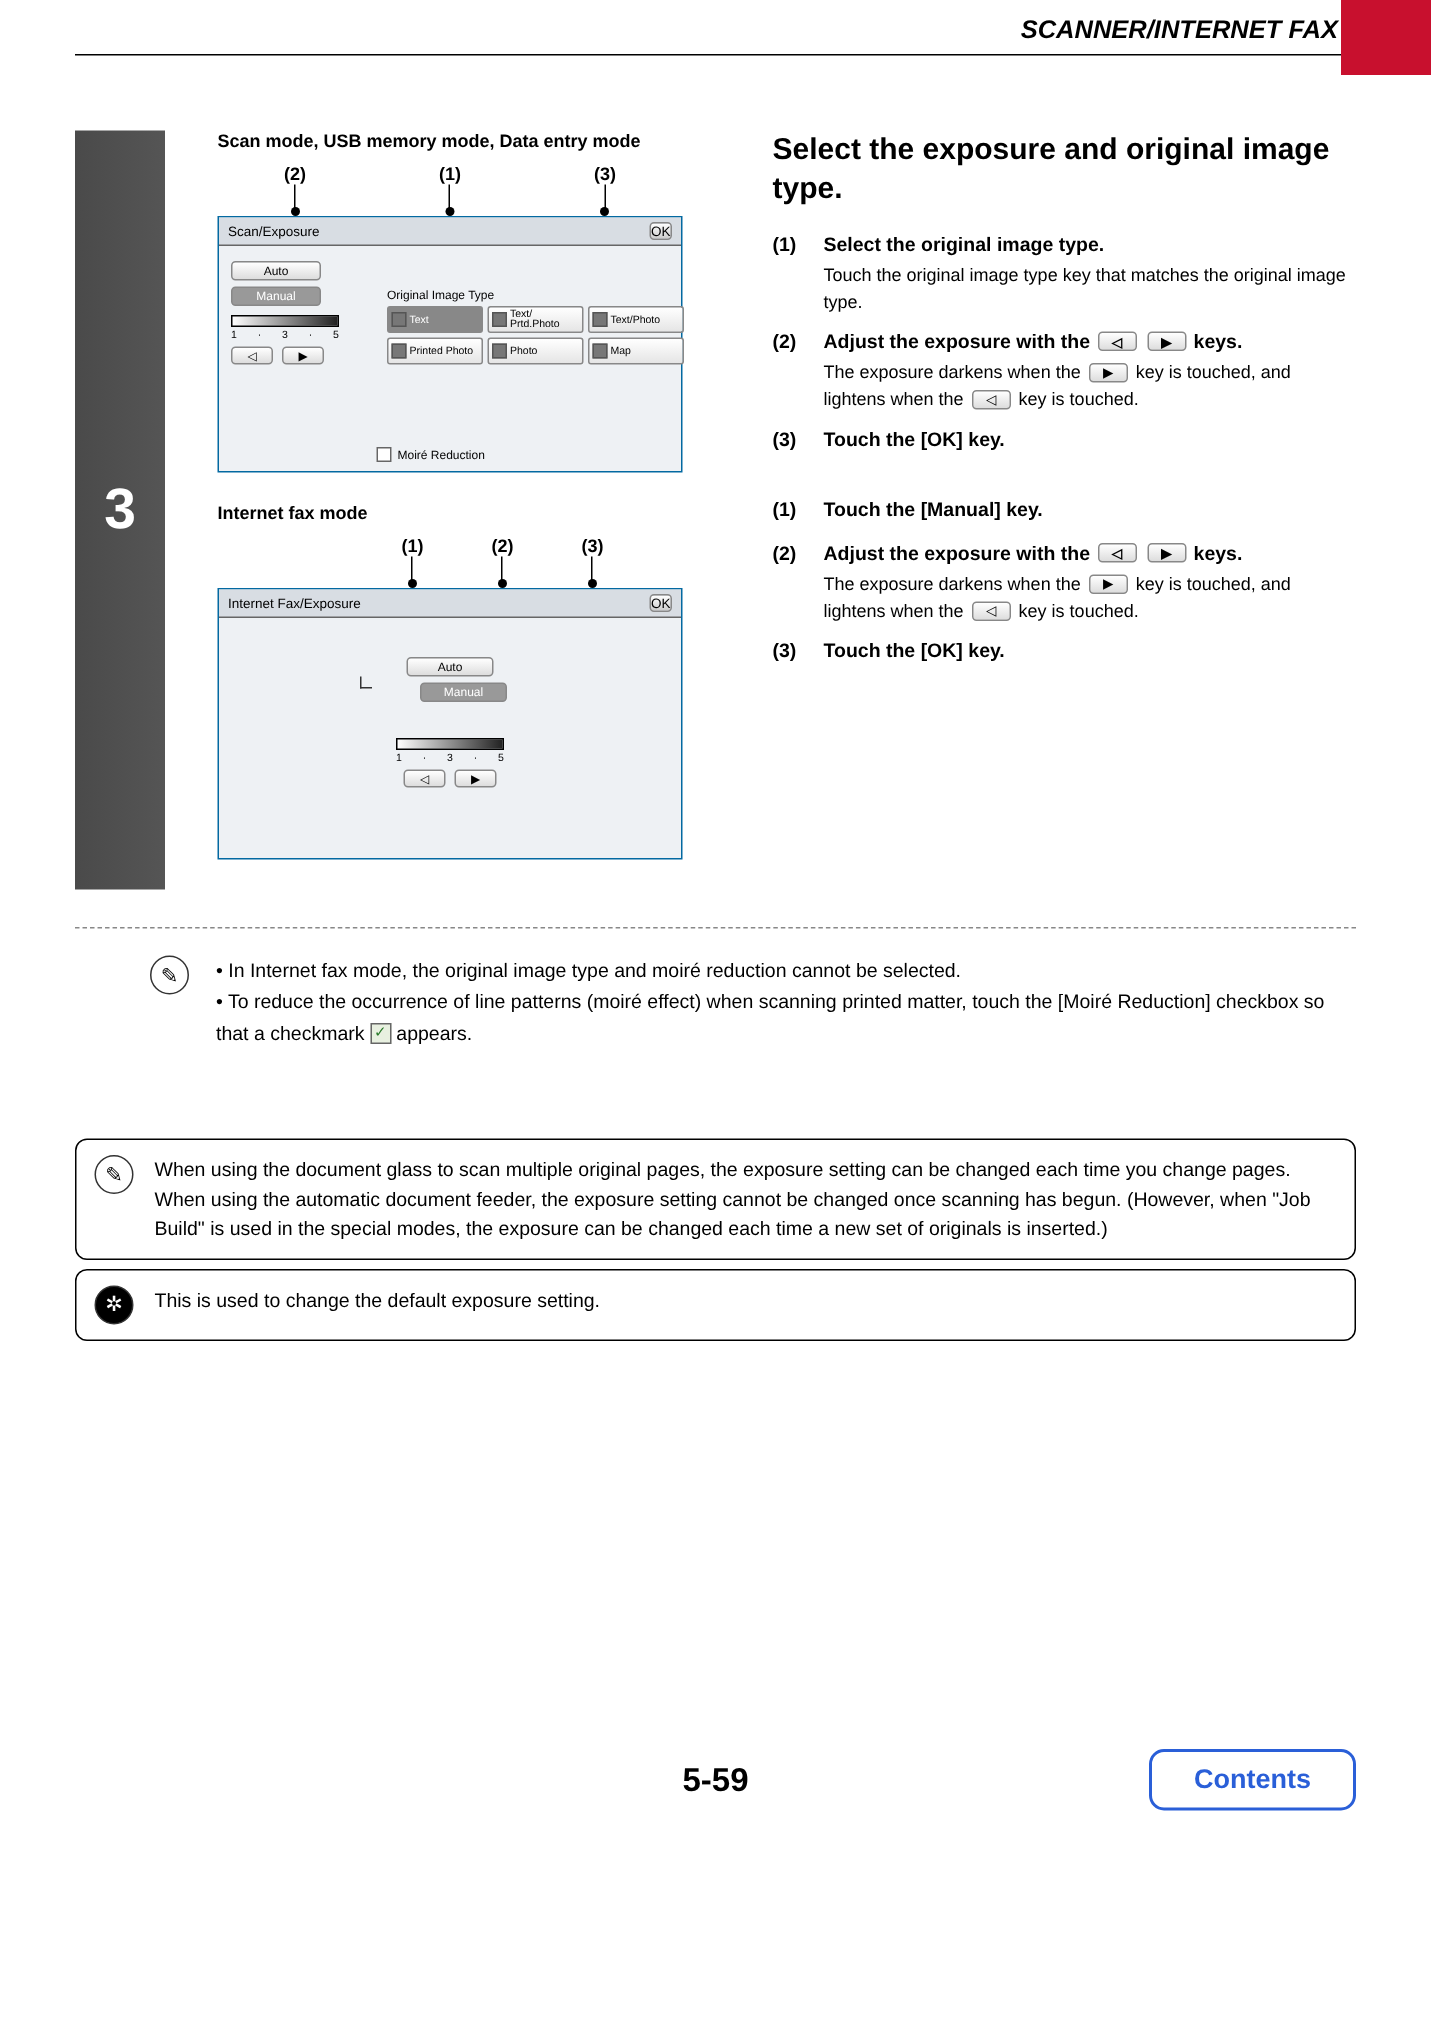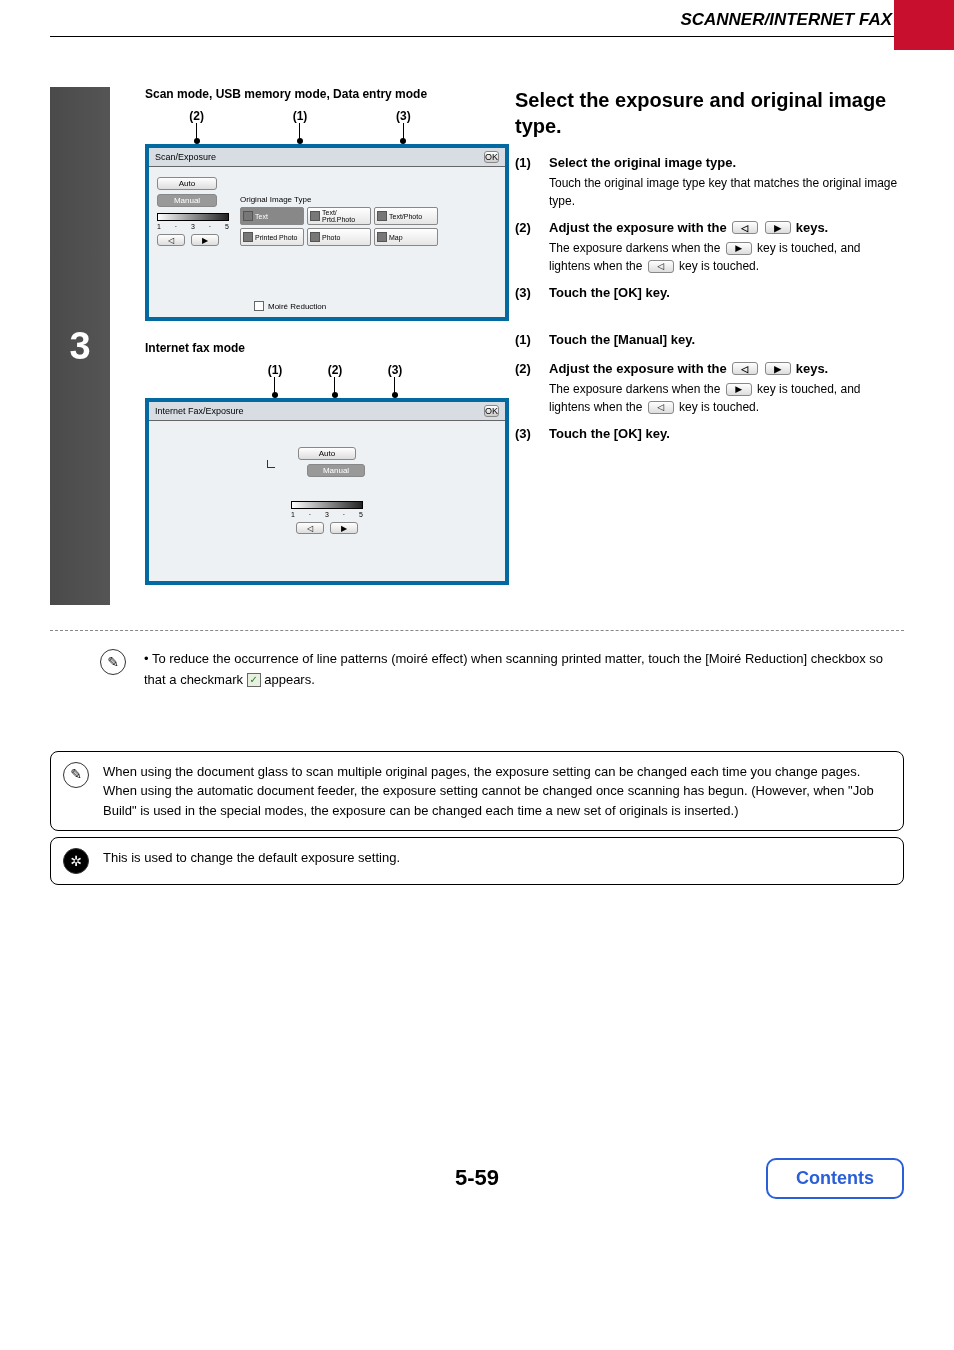--- a/index.html
+++ b/index.html
@@ -9,31 +9,31 @@
   .red-tab { width: 60px; height: 50px; background: #c8102e; position: absolute; right: 0; top: 0; }
   .main { padding: 50px 50px 0 50px; }
   .step-row { display: flex; position: relative; }
   .step-sidebar { width: 60px; background: linear-gradient(to right, #4a4a4a, #555); display: flex; align-items: center; justify-content: center; margin-right: 35px; }
   .step-num { color: #fff; font-size: 38px; font-weight: bold; }
   .step-content { flex: 1; display: flex; gap: 30px; }
   .left-col { width: 340px; }
   .right-col { flex: 1; }
   h2.section { font-size: 20px; font-weight: bold; margin-bottom: 16px; line-height: 1.3; }
   .mode-caption { font-size: 12px; font-weight: bold; margin-bottom: 8px; }
-  .panel { border: 4px solid #0369a1; width: 364px; margin-bottom: 20px; }
+  .panel { border: 1px solid #0369a1; width: 310px; margin-bottom: 20px; }
   .panel-header { background: #d8dde3; border-bottom: 1px solid #666; padding: 3px 6px; display: flex; justify-content: space-between; align-items: center; font-size: 9px; }
   .ok-btn { background: linear-gradient(#fff,#ccc); border: 1px solid #888; border-radius: 3px; padding: 0 0; font-size: 9px; }
   .panel-body { background: #eef1f4; padding: 6px 8px 10px; font-size: 8px; position: relative; min-height: 150px; }
   .side-btn { display: block; width: 60px; text-align: center; background: linear-gradient(#fff,#ddd); border: 1px solid #888; border-radius: 3px; margin: 4px 0; padding: 1px 0; font-size: 8px; }
   .side-btn.sel { background: #999; color: #fff; }
   .gradient-bar { width: 72px; height: 8px; background: linear-gradient(to right, #fff, #222); border: 1px solid #000; margin-top: 6px; }
   .scale { display: flex; justify-content: space-between; width: 72px; font-size: 7px; margin-top: 2px; }
   .arrow-btns { display: flex; gap: 6px; margin-top: 4px; }
   .arrow-btn { width: 28px; height: 12px; background: linear-gradient(#fff,#ddd); border: 1px solid #888; border-radius: 3px; display: flex; align-items: center; justify-content: center; font-size: 8px; }
-  .type-box { position: absolute; left: 91px; top: 28px; width: 200px; }
+  .type-box { position: absolute; left: 112px; top: 28px; width: 200px; }
   .type-label { font-size: 8px; margin-bottom: 3px; }
   .type-grid { display: grid; grid-template-columns: repeat(3, 64px); gap: 3px; }
   .type-btn { border: 1px solid #888; border-radius: 2px; background: linear-gradient(#fff,#e5e5e5); font-size: 7px; display: flex; align-items: center; gap: 2px; padding: 2px; height: 18px; }
   .type-btn.sel { background: #888; color: #fff; }
   .type-icon { width: 10px; height: 10px; background: #777; border: 1px solid #555; flex-shrink: 0; }
   .moire { position: absolute; bottom: 6px; left: 105px; display: flex; align-items: center; gap: 4px; font-size: 8px; }
   .moire-check { width: 10px; height: 10px; border: 1px solid #666; background: #fff; }
   .callouts { display: flex; justify-content: space-around; font-size: 12px; font-weight: bold; margin-bottom: 0; }
   .callouts span { position: relative; }
   .marker-line { height: 18px; width: 1px; background: #000; margin: 0 auto; }
@@ -281,20 +281,21 @@
     </div>
   </div>
 </div>
 
 <div class="divider" style="margin-left:50px; margin-right:50px;"></div>
 
 <div class="note-row">
   <div class="note-icon">✎</div>
   <div class="note-text">
     <ul>
+      <li>In Internet fax mode, the original image type and moiré reduction cannot be selected.</li>
       <li><span>To reduce the occurrence of line patterns (moiré effect) when scanning printed matter, touch the [Moiré Reduction] checkbox so that a checkmark </span><span class="inline-check">✓</span><span> appears.</span></li>
     </ul>
   </div>
 </div>
 
 <div class="info-section">
   <div class="info-box rounded">
     <div class="info-icon">✎</div>
     <div class="info-body">When using the document glass to scan multiple original pages, the exposure setting can be changed each time you change pages. When using the automatic document feeder, the exposure setting cannot be changed once scanning has begun. (However, when "Job Build" is used in the special modes, the exposure can be changed each time a new set of originals is inserted.)</div>
   </div>

